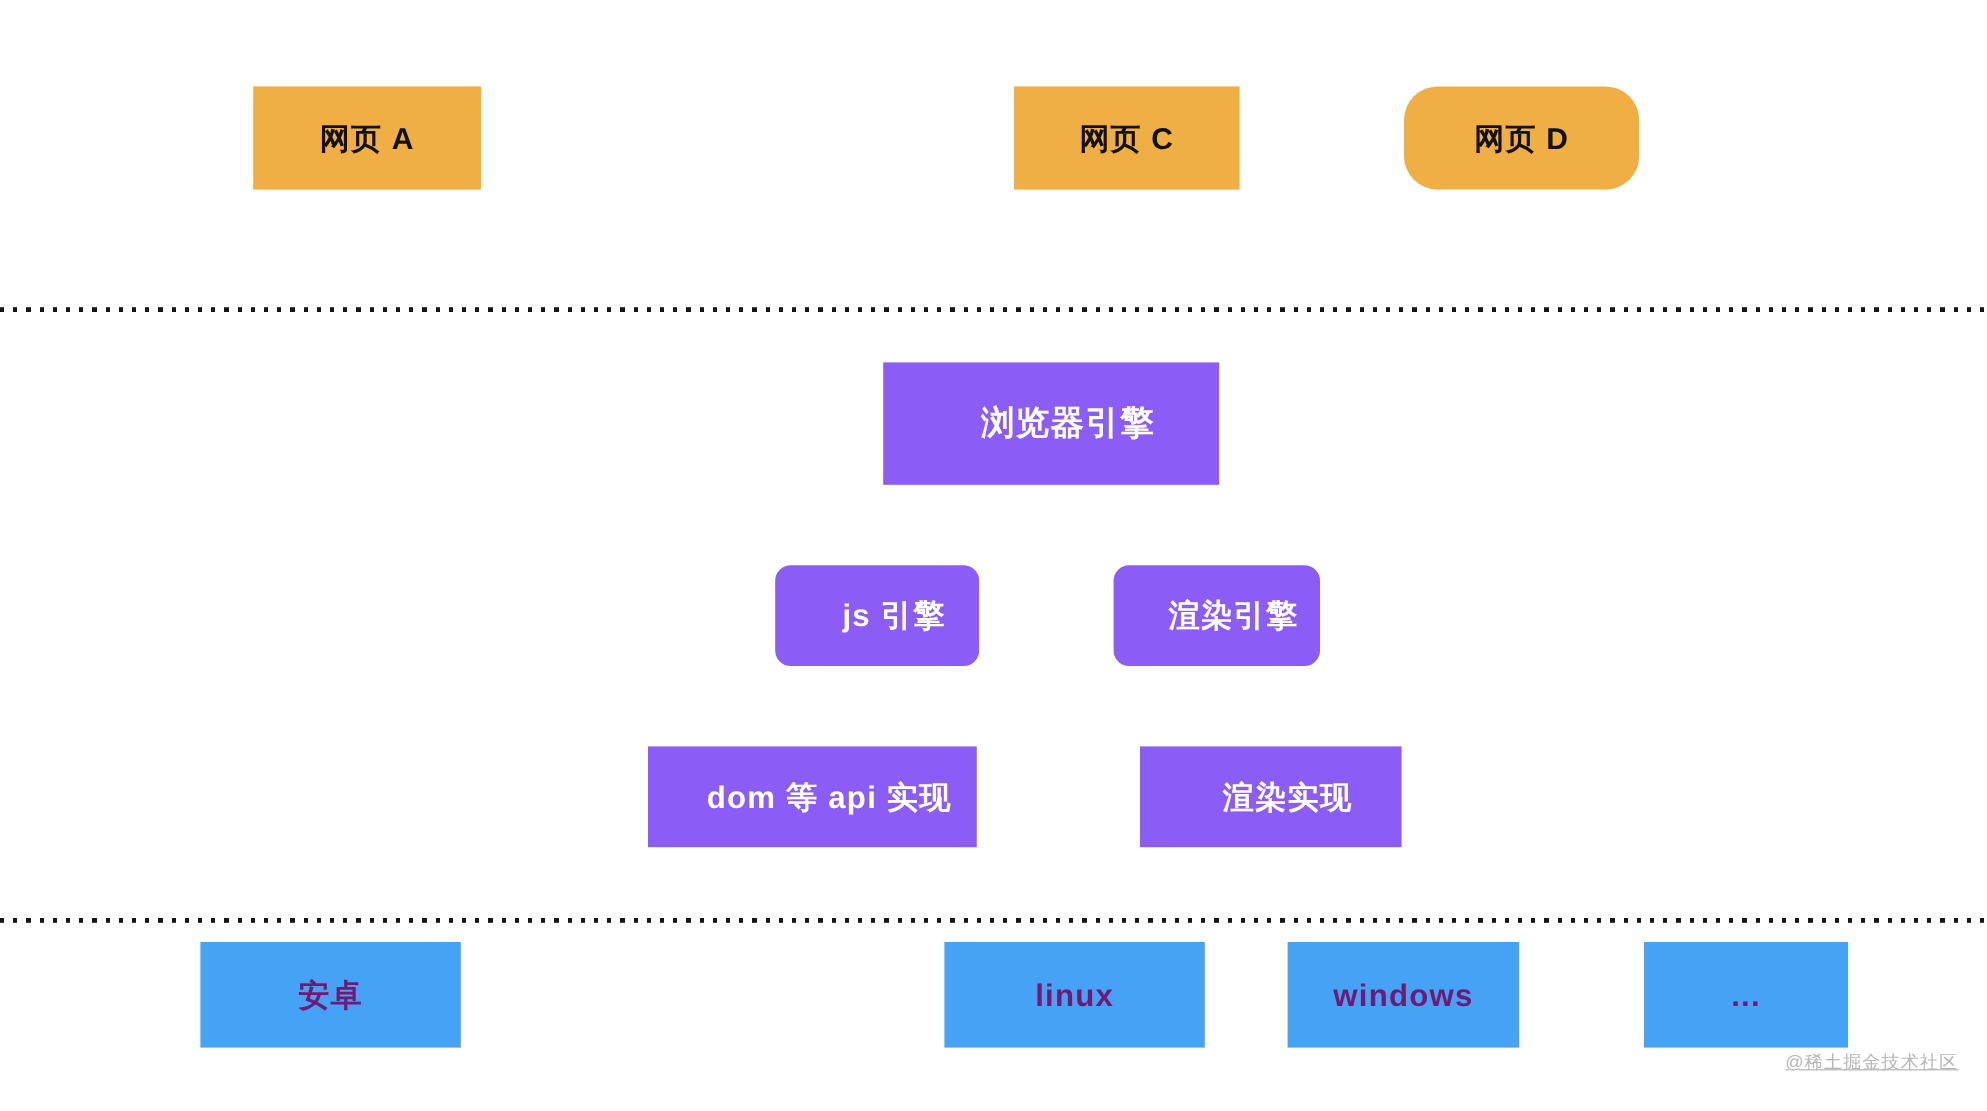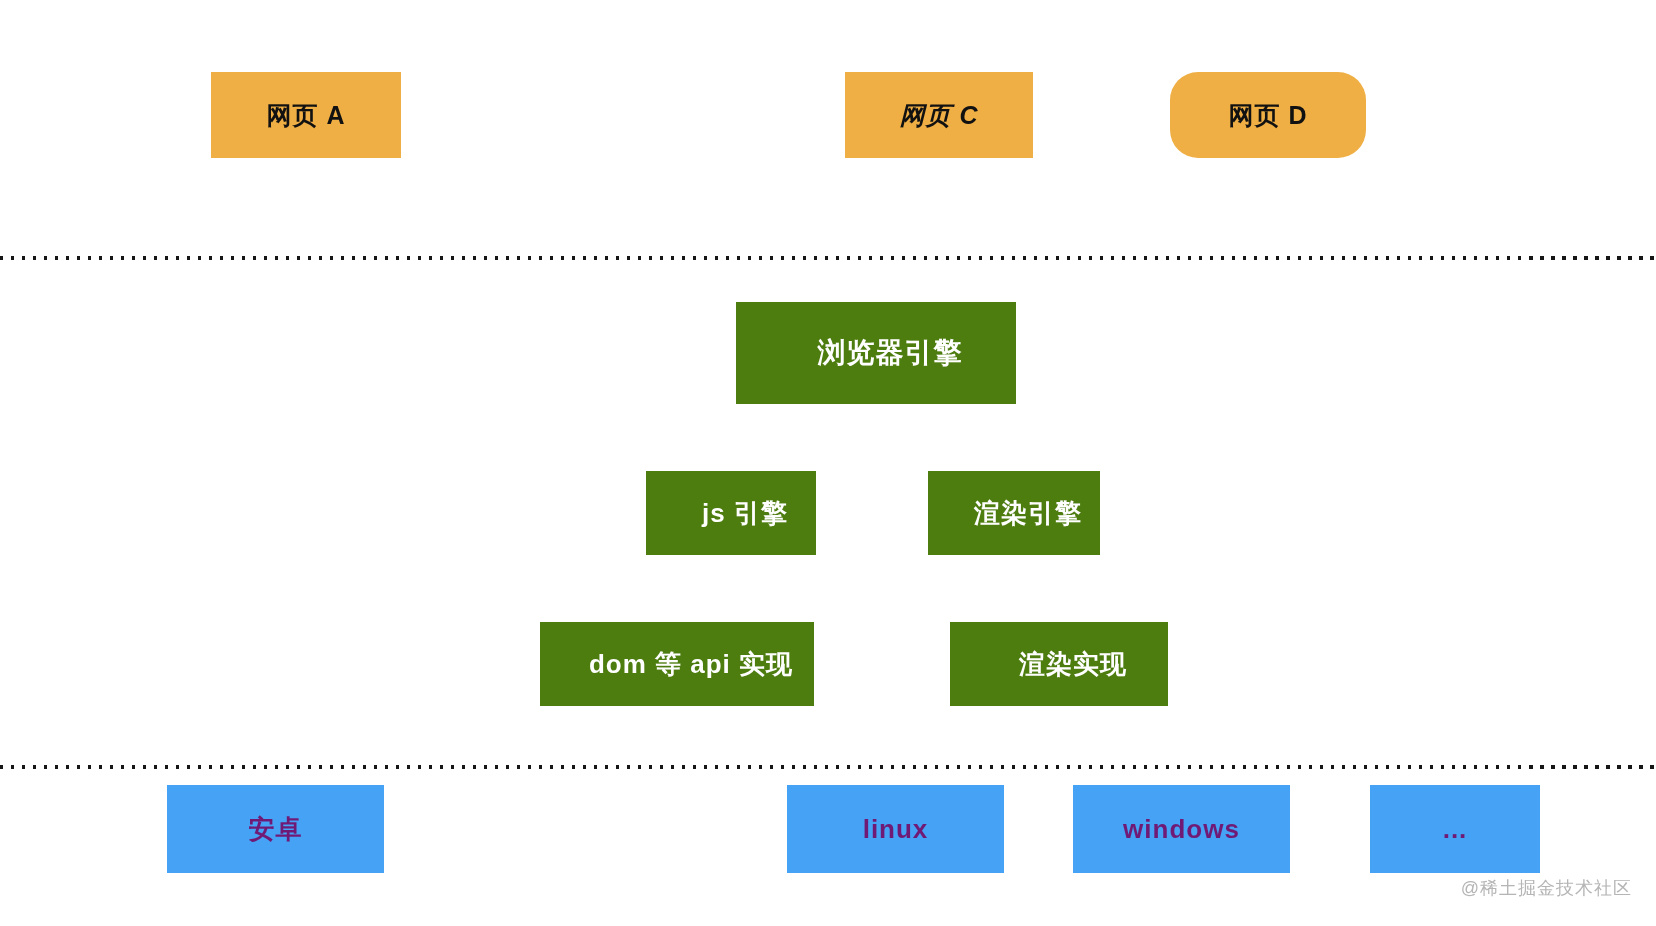--- a/index.html
+++ b/index.html
@@ -26,35 +26,36 @@
     text-align: right;
   }
   .webpage-box {
     background: #F0AF45;
     color: #111111;
     top: 72px;
     height: 86px;
     font-size: 25px;
   }
   .engine-box {
-    background: #4d7c0f;
+    background: #8b5cf6;
     color: #ffffff;
     font-size: 26px;
     padding-left: 28px;
   }
   .browser-engine {
     left: 736px;
     top: 302px;
     width: 280px;
     height: 102px;
     font-size: 28px;
   }
   .engine-row {
     top: 471px;
     height: 84px;
+    border-radius: 13px;
   }
   .impl-row {
     top: 622px;
     height: 84px;
   }
   .platform-box {
     background: #45A2F5;
     color: #701a75;
     top: 785px;
     height: 88px;
@@ -66,46 +67,47 @@
     width: 1656px;
     height: 4px;
     background: repeating-linear-gradient(to right, #161616 0px, #161616 3.5px, transparent 3.5px, transparent 11px);
   }
   .divider-top { top: 256px; }
   .divider-bottom { top: 765px; }
   .watermark {
     position: absolute;
     top: 876px;
     right: 24px;
-    font-size: 18px;
+    font-size: 15px;
     color: #B5B5B5;
     letter-spacing: 1px;
+    text-decoration: underline;
   }
 </style>
 </head>
 <body>
 
 <div class="canvas">
 
   <div class="box webpage-box" style="left:211px;width:190px;">网页 A</div>
-  <div class="box webpage-box" style="left:845px;width:188px;font-style:italic;">网页 C</div>
+  <div class="box webpage-box" style="left:845px;width:188px;">网页 C</div>
   <div class="box webpage-box" style="left:1170px;width:196px;border-radius:28px;">网页 D</div>
 
   <div class="divider divider-top"></div>
 
   <div class="box engine-box browser-engine">浏览器引擎</div>
 
   <div class="box engine-box engine-row" style="left:646px;width:170px;">js 引擎</div>
   <div class="box engine-box engine-row" style="left:928px;width:172px;">渲染引擎</div>
 
   <div class="box engine-box impl-row" style="left:540px;width:274px;">dom 等 api 实现</div>
   <div class="box engine-box impl-row" style="left:950px;width:218px;">渲染实现</div>
 
   <div class="divider divider-bottom"></div>
 
   <div class="box platform-box" style="left:167px;width:217px;">安卓</div>
   <div class="box platform-box" style="left:745px;width:217px;margin-left:42px;">linux</div>
-  <div class="box platform-box" style="left:1073px;width:217px;">windows</div>
+  <div class="box platform-box" style="left:1073px;width:193px;">windows</div>
   <div class="box platform-box" style="left:1370px;width:170px;">...</div>
 
   <div class="watermark">@稀土掘金技术社区</div>
 
 </div>
 
 </body></html>

